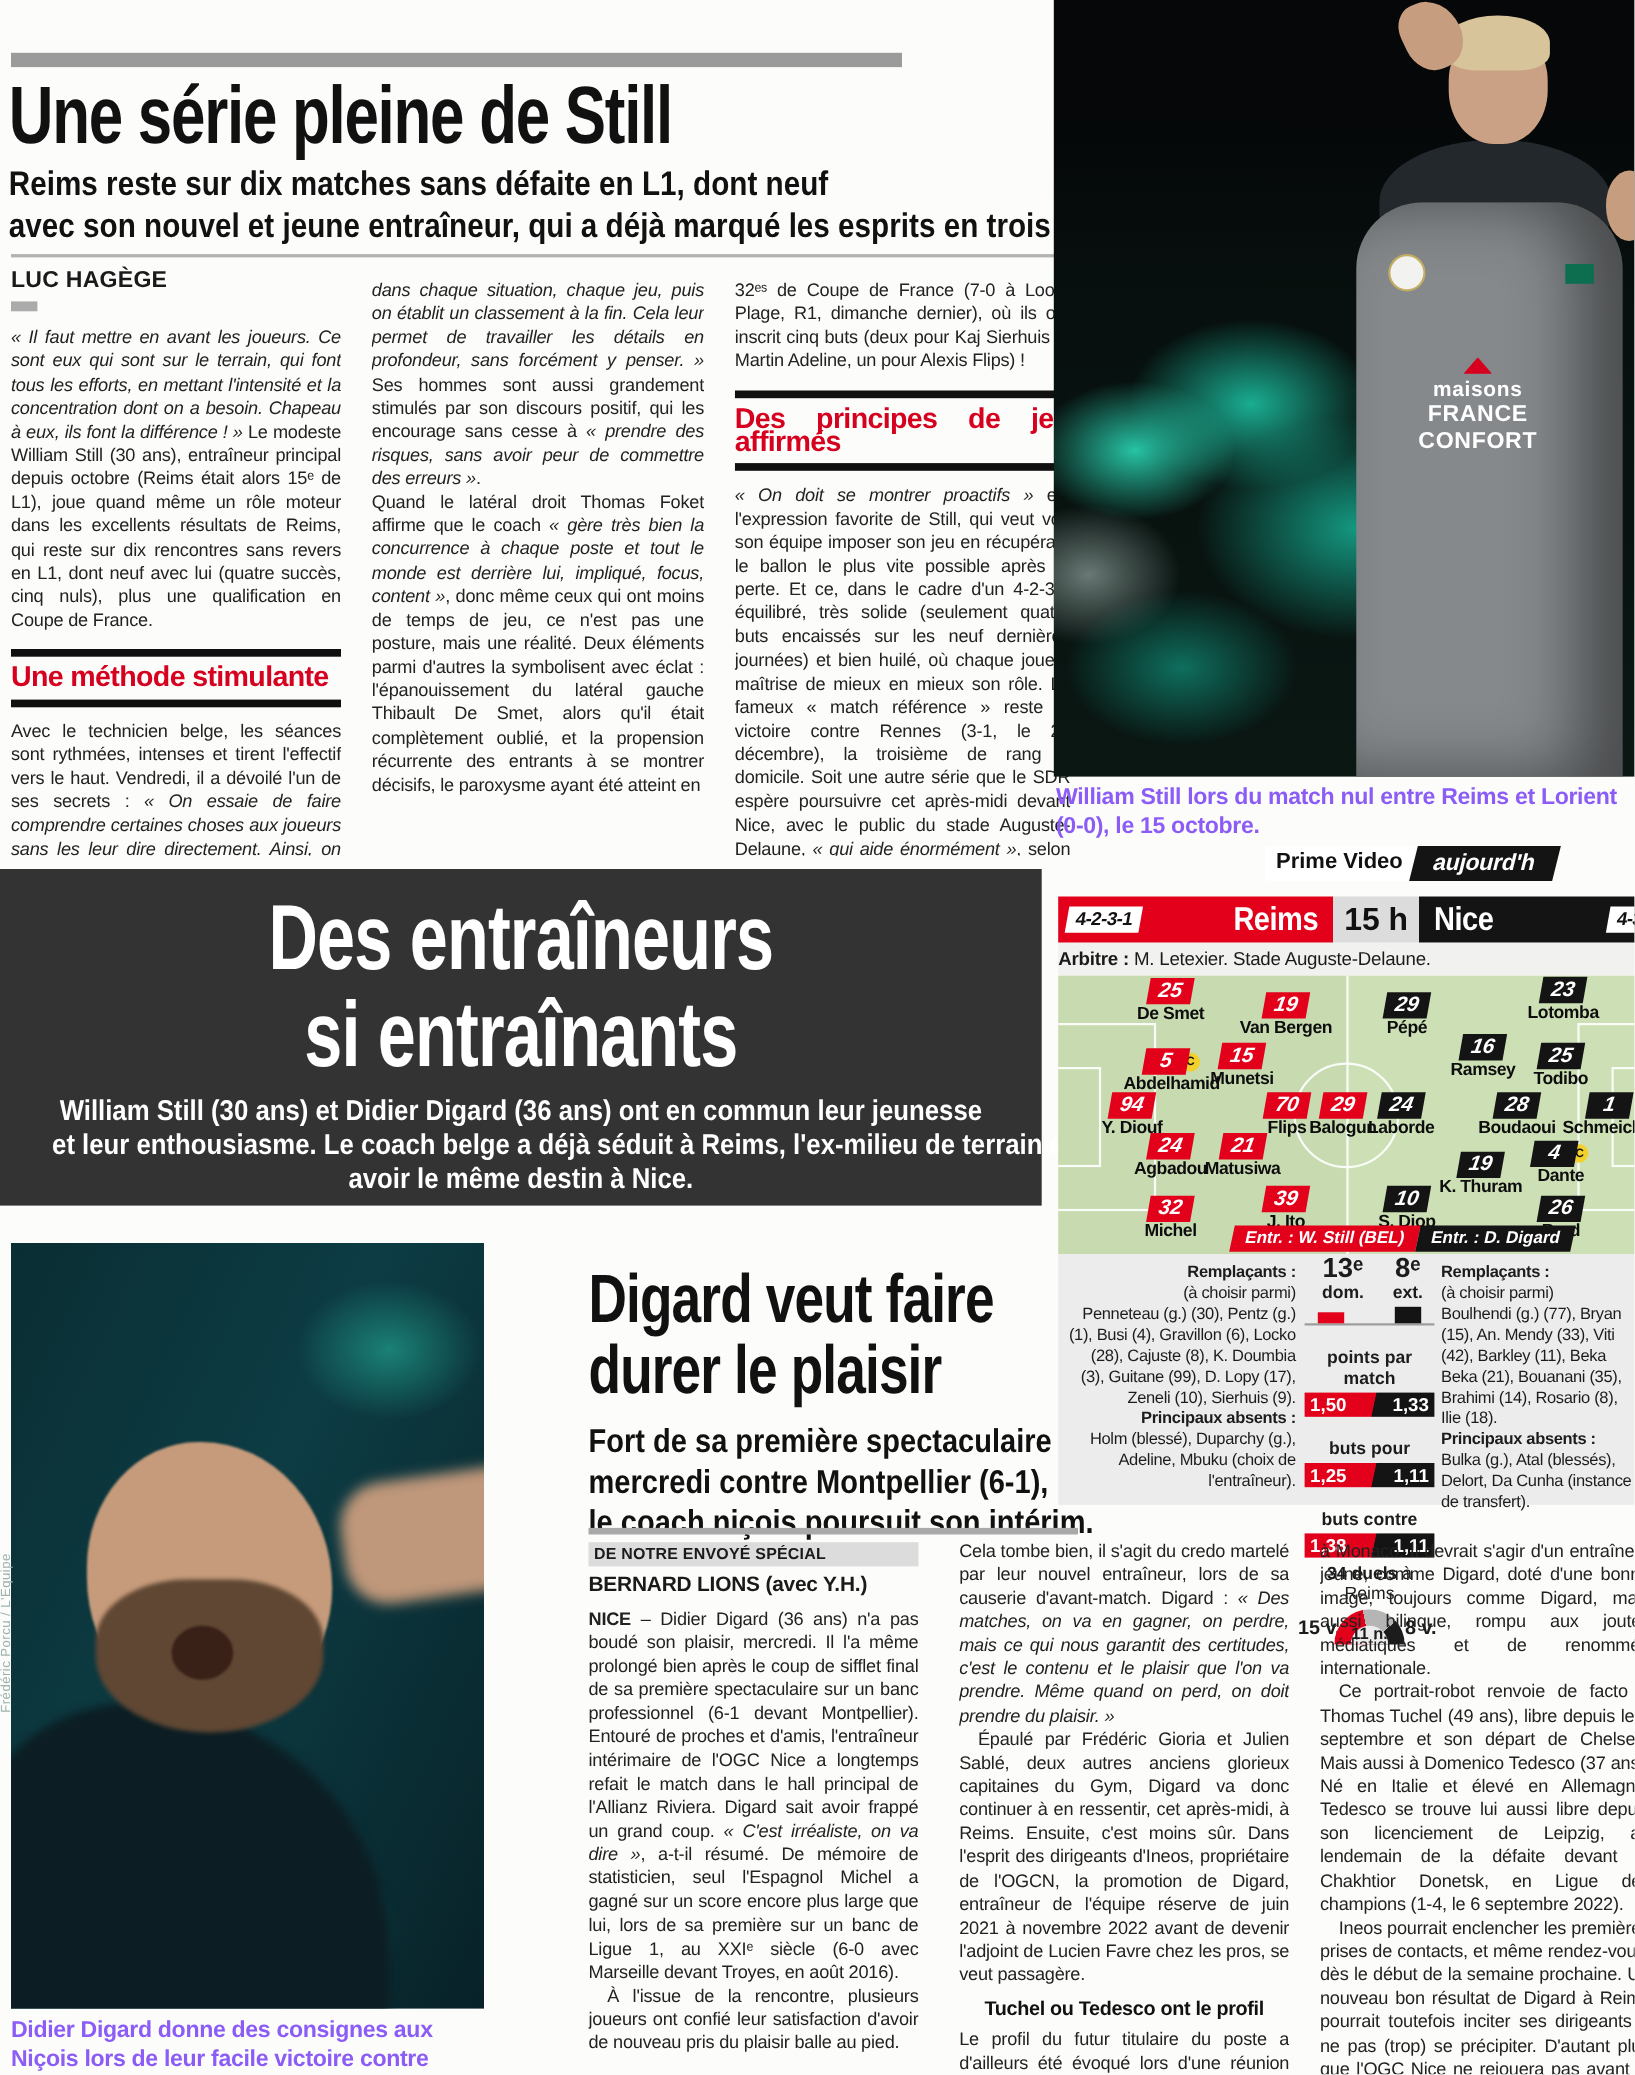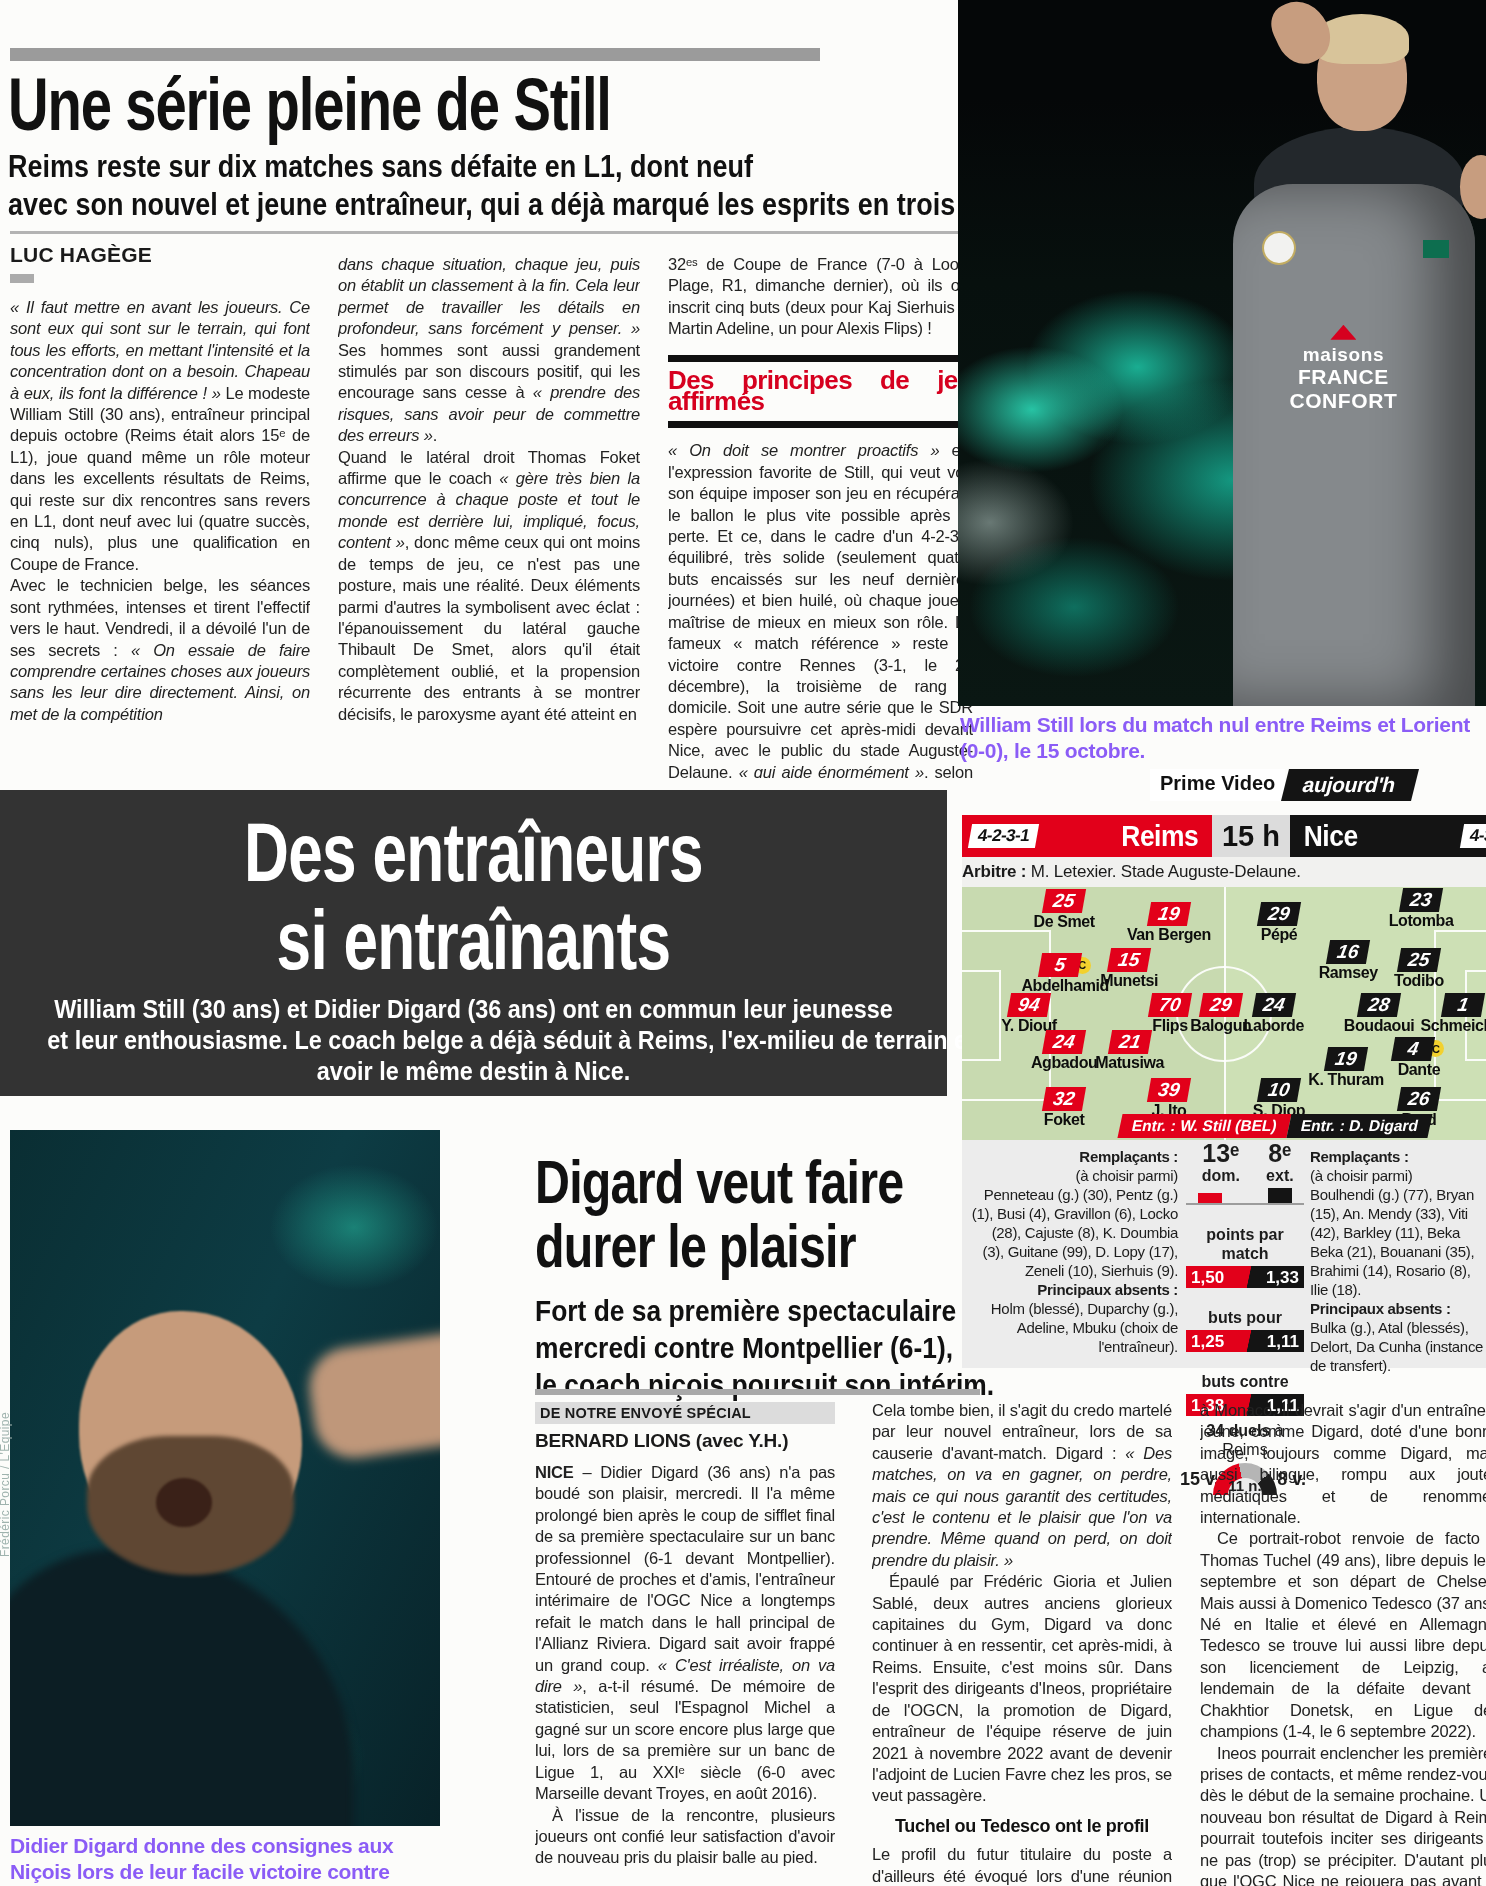--- a/index.html
+++ b/index.html
@@ -166,20 +166,21 @@
   <div>avec son nouvel et jeune entraîneur, qui a déjà marqué les esprits en trois mois.</div>
 </div>
 <div class="abs col-rule"></div>
 <div class="abs byline-wrap">
   <div class="byline">LUC HAGÈGE</div>
   <div class="byline-dash"></div>
 </div>
 
 <div class="abs ncol tcol1">
   <p><span class="it">« Il faut mettre en avant les joueurs. Ce sont eux qui sont sur le terrain, qui font tous les efforts, en mettant l'intensité et la concentration dont on a besoin. Chapeau à eux, ils font la différence ! » </span><span>Le modeste William Still (30 ans), entraîneur principal depuis octobre (Reims était alors 15ᵉ de L1), joue quand même un rôle moteur dans les excellents résultats de Reims, qui reste sur dix rencontres sans revers en L1, dont neuf avec lui (quatre succès, cinq nuls), plus une qualification en Coupe de France.</span></p>
+  <div class="xhead">Une méthode stimulante</div>
   <p><span>Avec le technicien belge, les séances sont rythmées, intenses et tirent l'effectif vers le haut. Vendredi, il a dévoilé l'un de ses secrets : </span><span class="it">« On essaie de faire comprendre certaines choses aux joueurs sans les leur dire directement. Ainsi, on met de la compétition</span></p>
 </div>
 <div class="abs ncol tcol2">
   <p><span class="it">dans chaque situation, chaque jeu, puis on établit un classement à la fin. Cela leur permet de travailler les détails en profondeur, sans forcément y penser. » </span><span>Ses hommes sont aussi grandement stimulés par son discours positif, qui les encourage sans cesse à </span><span class="it">« prendre des risques, sans avoir peur de commettre des erreurs »</span><span>.</span></p>
   <p><span>Quand le latéral droit Thomas Foket affirme que le coach </span><span class="it">« gère très bien la concurrence à chaque poste et tout le monde est derrière lui, impliqué, focus, content »</span><span>, donc même ceux qui ont moins de temps de jeu, ce n'est pas une posture, mais une réalité. Deux éléments parmi d'autres la symbolisent avec éclat : l'épanouissement du latéral gauche Thibault De Smet, alors qu'il était complètement oublié, et la propension récurrente des entrants à se montrer décisifs, le paroxysme ayant été atteint en</span></p>
 </div>
 <div class="abs ncol tcol3">
   <p><span>32ᵉˢ de Coupe de France (7-0 à Loon-Plage, R1, dimanche dernier), où ils ont inscrit cinq buts (deux pour Kaj Sierhuis et Martin Adeline, un pour Alexis Flips) !</span></p>
   <div class="xhead">Des principes de jeu affirmés</div>
   <p><span class="it">« On doit se montrer proactifs »</span><span> est l'expression favorite de Still, qui veut voir son équipe imposer son jeu en récupérant le ballon le plus vite possible après la perte. Et ce, dans le cadre d'un 4-2-3-1 équilibré, très solide (seulement quatre buts encaissés sur les neuf dernières journées) et bien huilé, où chaque joueur maîtrise de mieux en mieux son rôle. Le fameux « match référence » reste la victoire contre Rennes (3-1, le 29 décembre), la troisième de rang à domicile. Soit une autre série que le SDR espère poursuivre cet après-midi devant Nice, avec le public du stade Auguste-Delaune, </span><span class="it">« qui aide énormément »</span><span>, selon le coach.</span></p>
@@ -246,21 +247,21 @@
   <div id="pitch-players">
       <div class="player home" style="left: 19.5%; top: calc(5.9% - 13px);"><span class="pb">25</span><div class="pname">De Smet</div></div>
       <div class="player home" style="left: 39.5%; top: calc(11% - 13px);"><span class="pb">19</span><div class="pname">Van Bergen</div></div>
       <div class="player home" style="left: 19.7%; top: calc(31.4% - 13px);"><span class="pb">5</span><span class="cap">C</span><div class="pname">Abdelhamid</div></div>
       <div class="player home" style="left: 31.9%; top: calc(29.4% - 13px);"><span class="pb">15</span><div class="pname">Munetsi</div></div>
       <div class="player home" style="left: 12.8%; top: calc(47% - 13px);"><span class="pb">94</span><div class="pname">Y. Diouf</div></div>
       <div class="player home" style="left: 39.7%; top: calc(47% - 13px);"><span class="pb">70</span><div class="pname">Flips</div></div>
       <div class="player home" style="left: 49.4%; top: calc(47% - 13px);"><span class="pb">29</span><div class="pname">Balogun</div></div>
       <div class="player home" style="left: 19.5%; top: calc(61.6% - 13px);"><span class="pb">24</span><div class="pname">Agbadou</div></div>
       <div class="player home" style="left: 32%; top: calc(61.6% - 13px);"><span class="pb">21</span><div class="pname">Matusiwa</div></div>
-      <div class="player home" style="left: 19.5%; top: calc(84.3% - 13px);"><span class="pb">32</span><div class="pname">Foket</div></div>
+      <div class="player home" style="left: 19.5%; top: calc(84.3% - 13px);"><span class="pb">32</span><div class="pname">Michel</div></div>
       <div class="player home" style="left: 39.5%; top: calc(80.8% - 13px);"><span class="pb">39</span><div class="pname">J. Ito</div></div>
       <div class="player away" style="left: 60.5%; top: calc(11% - 13px);"><span class="pb">29</span><div class="pname">Pépé</div></div>
       <div class="player away" style="left: 87.6%; top: calc(5.5% - 13px);"><span class="pb">23</span><div class="pname">Lotomba</div></div>
       <div class="player away" style="left: 73.7%; top: calc(25.9% - 13px);"><span class="pb">16</span><div class="pname">Ramsey</div></div>
       <div class="player away" style="left: 87.2%; top: calc(29.4% - 13px);"><span class="pb">25</span><div class="pname">Todibo</div></div>
       <div class="player away" style="left: 59.5%; top: calc(47% - 13px);"><span class="pb">24</span><div class="pname">Laborde</div></div>
       <div class="player away" style="left: 79.6%; top: calc(47% - 13px);"><span class="pb">28</span><div class="pname">Boudaoui</div></div>
       <div class="player away" style="left: 95.6%; top: calc(47% - 13px);"><span class="pb">1</span><div class="pname">Schmeichel</div></div>
       <div class="player away" style="left: 73.3%; top: calc(68.2% - 13px);"><span class="pb">19</span><div class="pname">K. Thuram</div></div>
       <div class="player away" style="left: 87.2%; top: calc(64.3% - 13px);"><span class="pb">4</span><span class="cap">C</span><div class="pname">Dante</div></div>

